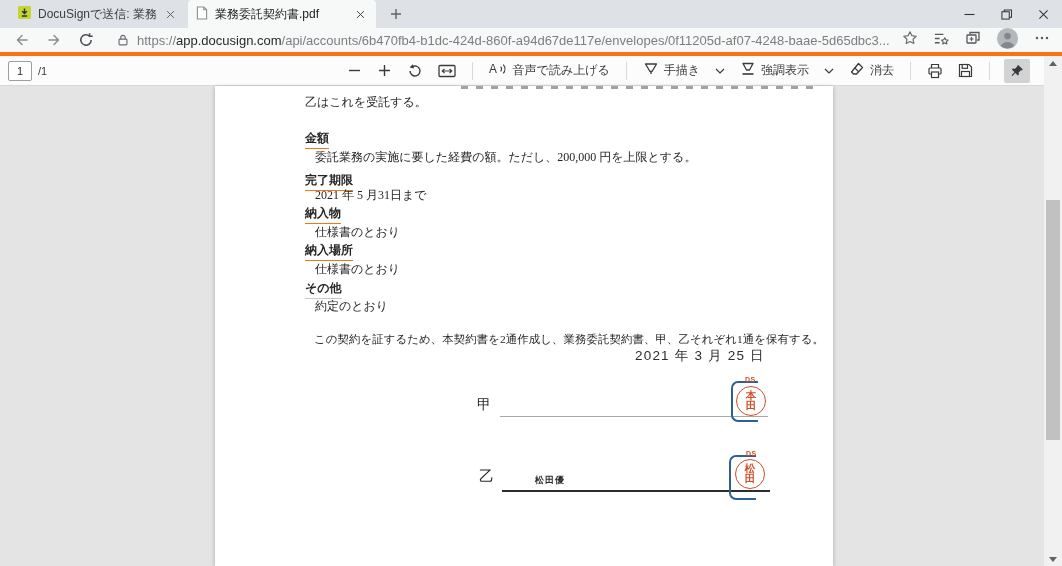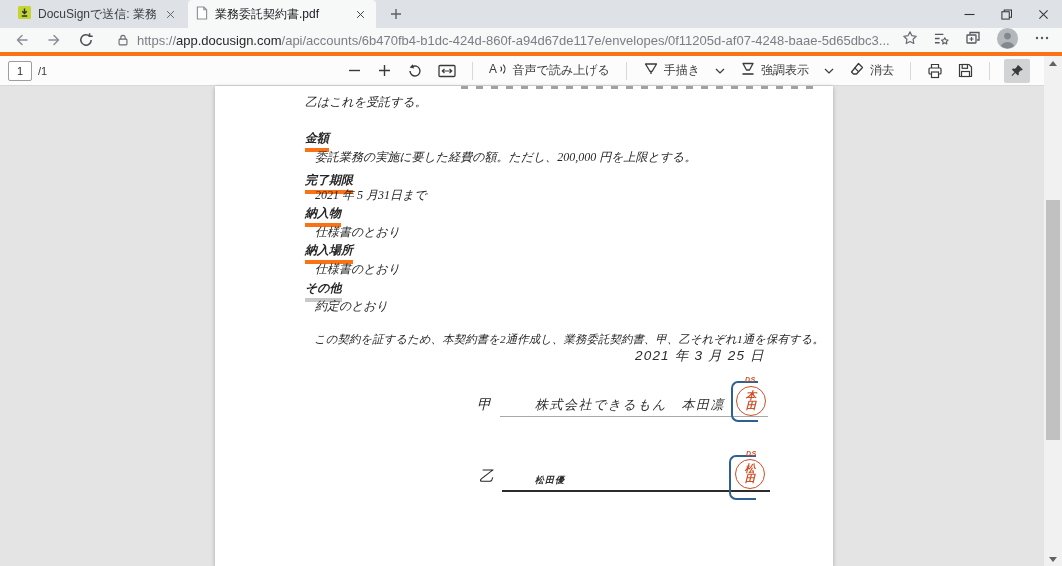--- a/index.html
+++ b/index.html
@@ -30,28 +30,28 @@
   
   .pdfbar { position:absolute; left:0; top:56px; width:1044px; height:30px; background:#fcfcfd; border-bottom:1px solid #d8d8d8; display:flex; align-items:center; }
   .pagebox { margin-left:8px; width:24px; height:20px; background:#fff; border:1px solid #9d9d9d; border-radius:2px; font-size:11px; color:#2a2a2a; text-align:center; line-height:18px; }
   .pagecount { margin-left:6px; font-size:11px; color:#3a3a3a; }
   .pdfbar-right { margin-left:auto; display:flex; align-items:center; gap:11px; padding-right:14px; }
   .tbtn { display:flex; align-items:center; gap:5px; font-size:12px; color:#3a3a3a; padding:3px 2px; border-radius:2px; }
   .tdiv { width:1px; height:18px; background:#d9d9d9; margin:0 3px; }
   .pinbtn { background:#d2d3d4; border-radius:2px; width:26px; height:24px; display:flex; align-items:center; justify-content:center; }
 
   
-  .docarea { position:absolute; left:0; top:86px; width:1044px; height:480px; background:#e4e4e4;font-style:italic; }
+  .docarea { position:absolute; left:0; top:86px; width:1044px; height:480px; background:#e4e4e4; }
   .pdfpage { position:absolute; left:215px; top:0; width:618px; height:480px; background:#fff; box-shadow:0 1px 4px rgba(0,0,0,.28); overflow:hidden; }
   .serif { font-family:"Liberation Serif","DejaVu Serif",serif; color:#262626; }
   .abs { position:absolute; white-space:nowrap; }
   .clipline { position:absolute; top:0; left:246px; width:356px; height:3px; opacity:.55;
     background:repeating-linear-gradient(90deg,#555 0 7px,transparent 7px 15px); }
   .intro { left:90px; top:8px; font-size:12px; }
-  .sech { left:90px; font-size:12px; font-weight:bold; border-bottom:4px solid #f97316; padding-bottom:1px; }
+  .sech { left:90px; font-size:12px; font-weight:bold; border-bottom:1px solid #f97316; padding-bottom:1px; }
   .sech.light { border-bottom-color:#c8c8c8; }
   .secb { left:100px; font-size:12px; }
   .closing { left:99px; top:246px; font-size:11.4px; letter-spacing:.1px; }
   .dateline { left:420px; top:261px; font-size:13.5px; color:#2b2d30; letter-spacing:1.2px; }
   .plabel { font-size:14px; }
   .pa-name { left:320px; top:310px; font-size:13px; color:#2b2d30; letter-spacing:1.5px; }
   .pb-name { left:320px; top:388px; font-size:9px; font-weight:bold; color:#2b2d30; letter-spacing:1px; }
   .sigline-a { left:285px; top:330px; width:268px; height:1px; background:#a8a8a8; }
   .sigline-b { left:287px; top:404px; width:268px; height:2px; background:#2c2c2c; }
   .bracket { position:absolute; width:27px; border:2px solid #2e6091; border-right:none; border-radius:7px 0 0 7px; }
@@ -310,21 +310,20 @@
       <div class="abs serif secb" style="top:138px">仕様書のとおり</div>
       <div class="abs serif sech" style="top:156px">納入場所</div>
       <div class="abs serif secb" style="top:175px">仕様書のとおり</div>
       <div class="abs serif sech light" style="top:194px">その他</div>
       <div class="abs serif secb" style="top:212px">約定のとおり</div>
 
       <div class="abs serif closing">この契約を証するため、本契約書を2通作成し、業務委託契約書、甲、乙それぞれ1通を保有する。</div>
       <div class="abs dateline">2021 年 3 月 25 日</div>
 
       <div class="abs serif plabel" style="left:262px; top:310px">甲</div>
-      <div class="abs pa-name">株式会社できるもん　本田凛</div>
       <div class="abs sigline-a"></div>
       <div class="bracket a"></div>
       <div class="dstag a">DS</div>
       <div class="stamp a">
         <span>本</span>
         <span>田</span>
       </div>
 
       <div class="abs serif plabel" style="left:264px; top:381px; font-size:15px">乙</div>
       <div class="abs pb-name">松田優</div>

